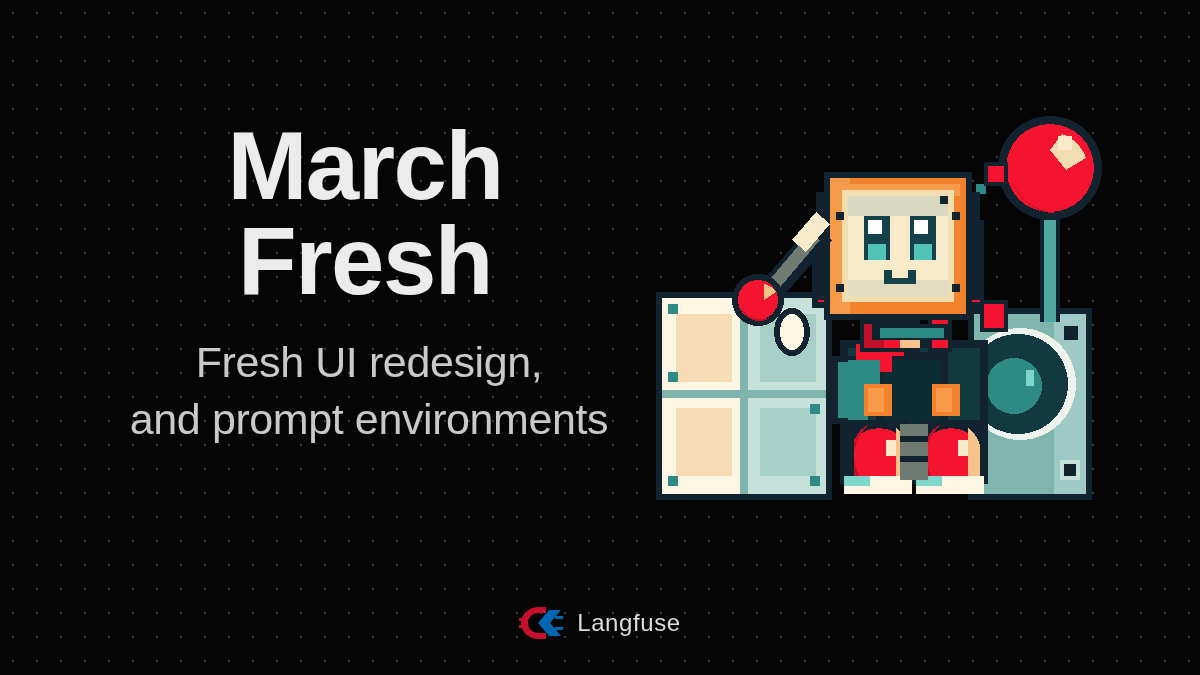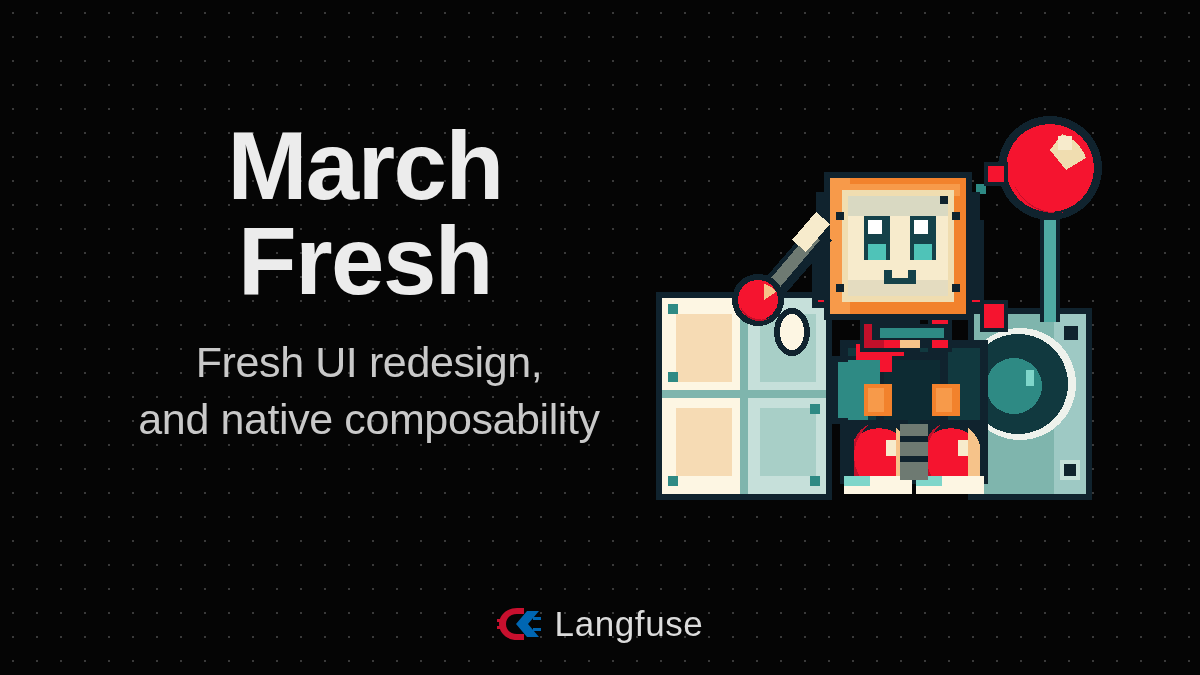--- a/index.html
+++ b/index.html
@@ -53,21 +53,21 @@
     left:0; top:606px;
     width:1200px;
     display:flex;
     align-items:center;
     justify-content:center;
     gap:14px;
   }
   #logo-mark{ width:44px; height:34px; display:block; }
   #wordmark{
     color:#dcdcdc;
-    font-size:35px;
+    font-size:24px;
     font-weight:400;
     letter-spacing:0.6px;
     line-height:1;
   }
 
   
   #art{
     position:absolute;
     left:648px; top:108px;
     width:470px; height:400px;
@@ -81,21 +81,21 @@
 
   <div id="text-block">
 
     <h1 id="headline">
       <span class="hl-line">March</span>
       <span class="hl-line">Fresh</span>
     </h1>
 
     <p id="subhead">
       <span class="sub-line">Fresh UI redesign,</span>
-      <span class="sub-line">and native composability</span>
+      <span class="sub-line">and prompt environments</span>
     </p>
 
   </div>
 
   <div id="logo-lockup">
     <span>
       <svg id="logo-mark" viewBox="0 0 44 34" aria-hidden="true">
 
         <path d="M20 1 C10 1 2 8 2 17 C2 26 10 33 20 33 L27 33 L27 27 L20 27 C13.5 27 9 22.8 9 17 C9 11.2 13.5 7 20 7 L27 7 L27 1 Z" fill="#c8102e"></path>
         <path d="M0 12 h6 v3 h-6 z M0 19 h6 v3 h-6 z" fill="#c8102e"></path>

